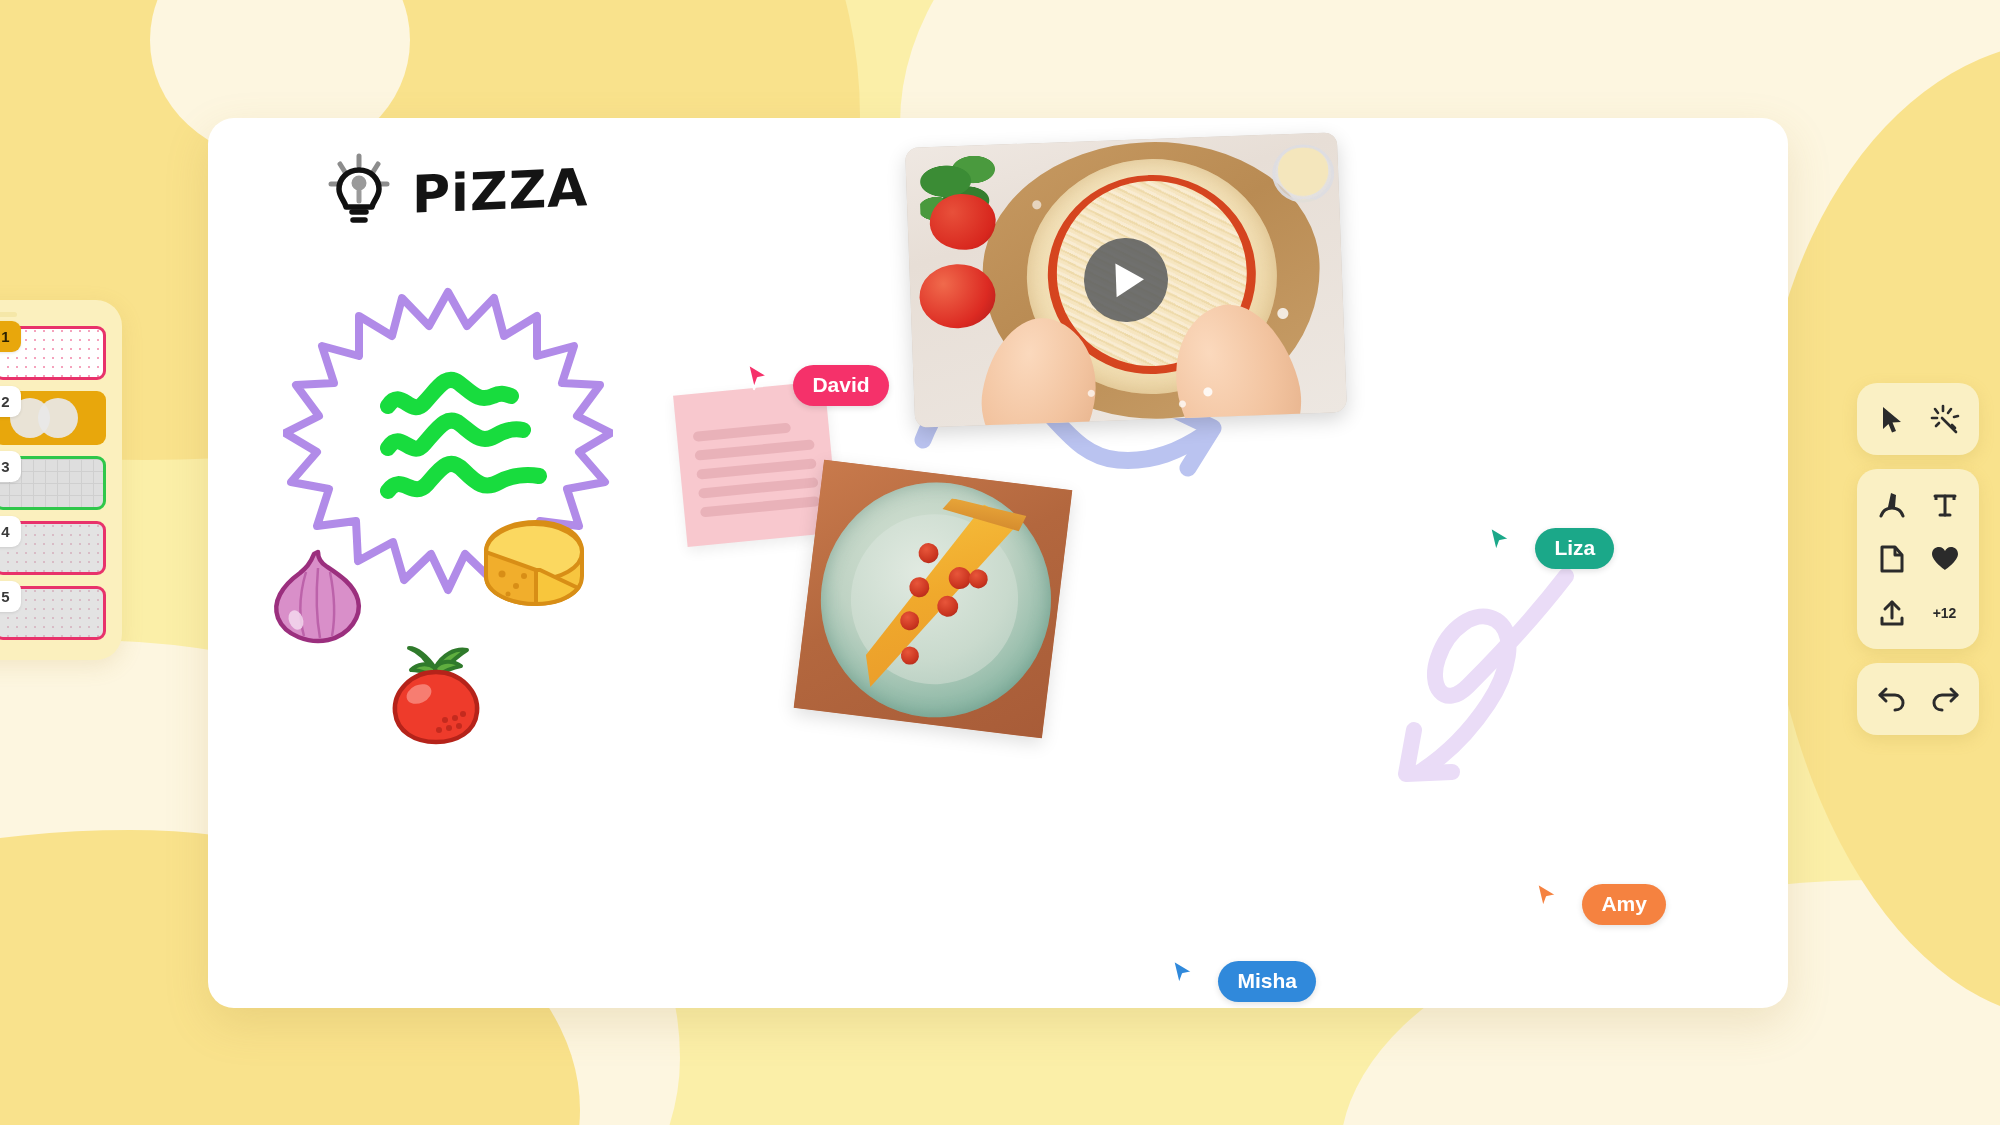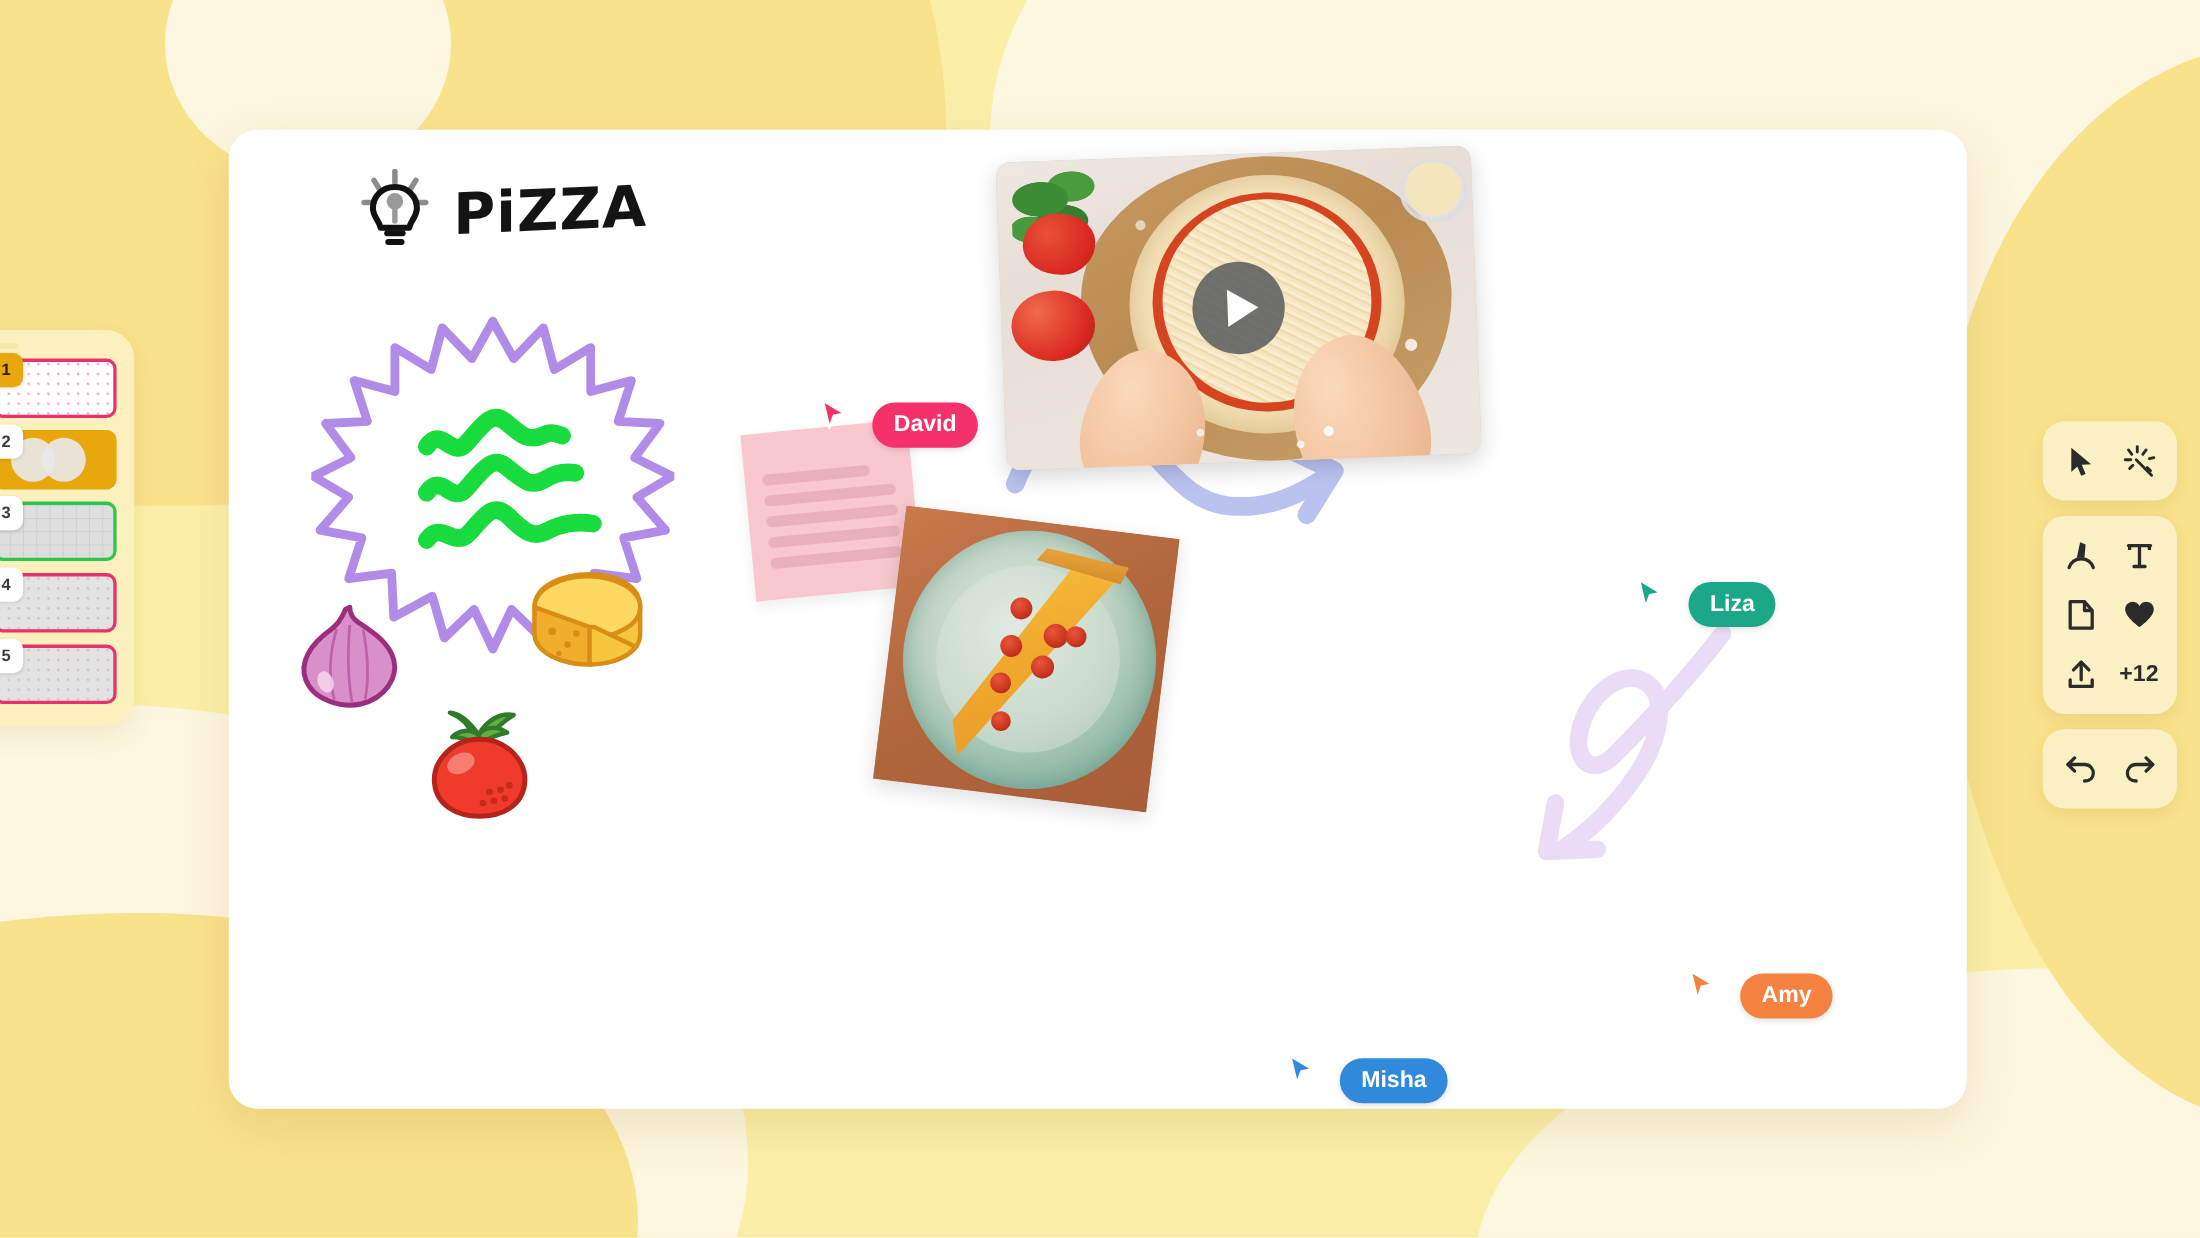--- a/index.html
+++ b/index.html
@@ -368,21 +368,21 @@
     justify-items: center;
   }
   .tool-btn {
     width: 48px; height: 48px;
     display: flex; align-items: center; justify-content: center;
     border-radius: 12px;
     cursor: pointer;
     color: #2B2B2B;
   }
   .tool-btn.more-count {
-    font-size: 21px; font-weight: 700; color: #2B2B2B;
+    font-size: 14px; font-weight: 700; color: #2B2B2B;
   }
 </style>
 </head>
 <body>
 
 <div id="bg-layer">
   <div class="blob-yellow blob-top-left"></div>
   <div class="blob blob-cream-topright"></div>
   <div class="blob blob-cream-mid"></div>
   <div class="blob blob-cream-bottomleft"></div>

